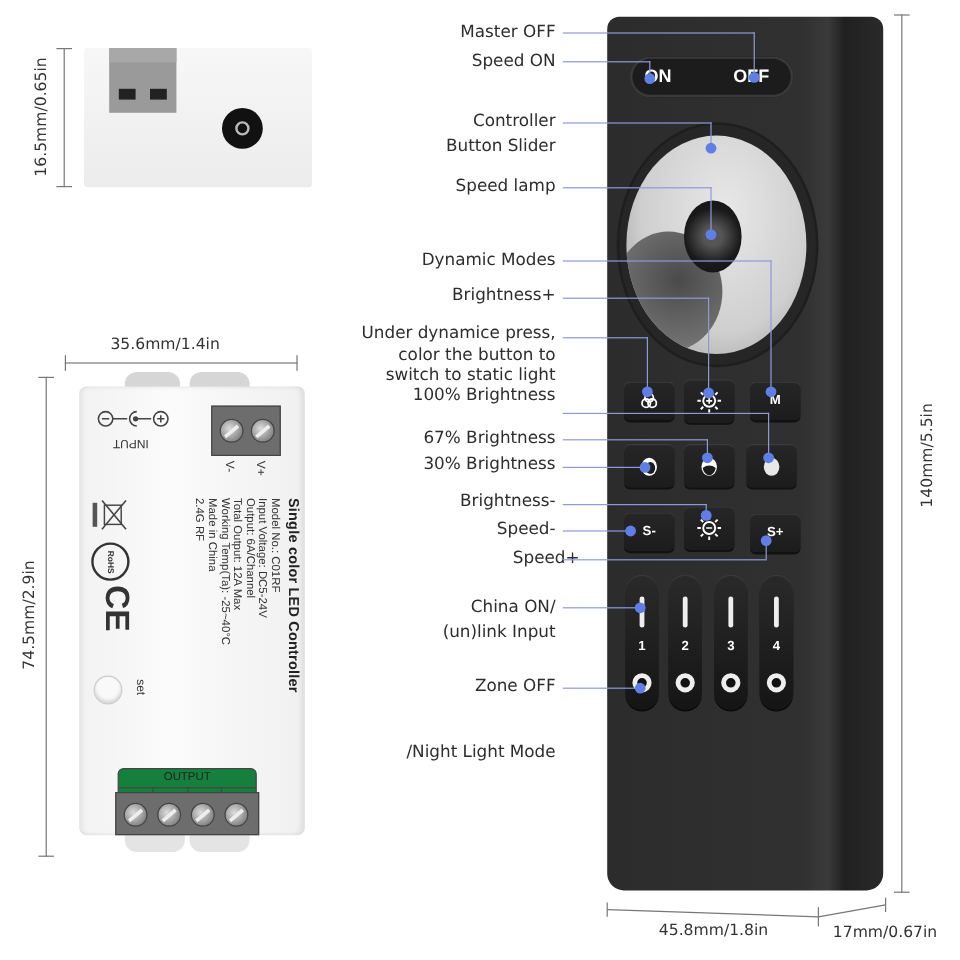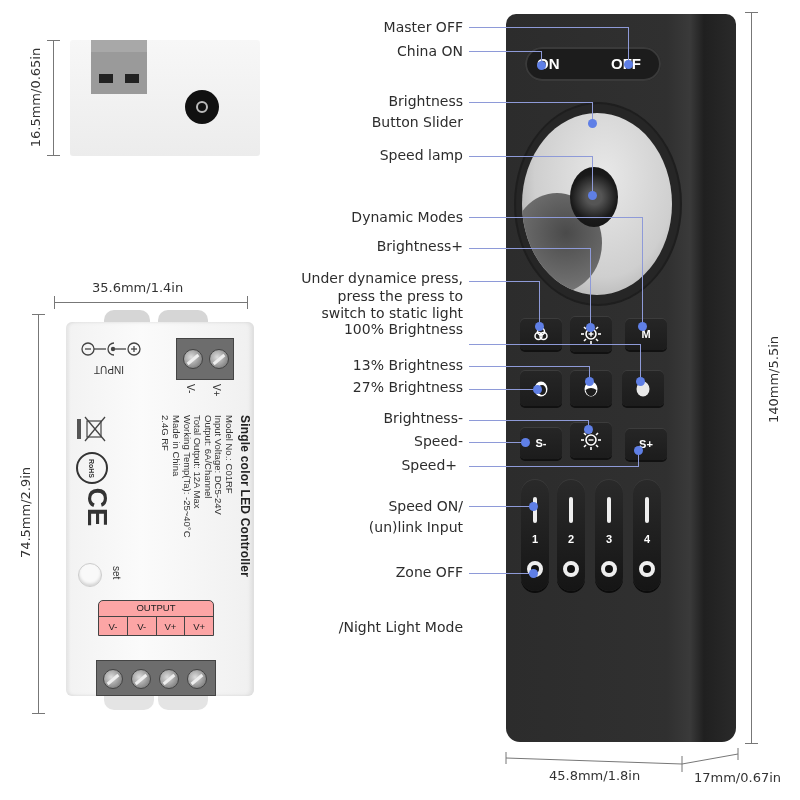--- a/index.html
+++ b/index.html
@@ -72,22 +72,22 @@
     font-family: "Liberation Sans", sans-serif; font-weight: bold; color: #333;
   }
   .rohs span { transform: rotate(90deg); display: block; }
   .ce { position: absolute; left: 78px; top: 491px; font-size: 28px; font-weight: bold; color: #333; transform: rotate(90deg); transform-origin: center; font-family: "Liberation Sans", sans-serif; }
   .set-btn {
     position: absolute; left: 78px; top: 563px; width: 24px; height: 24px; border-radius: 50%;
     background: #f9f9f9; border: 1px solid #ccc; box-shadow: inset 0 -2px 3px rgba(0,0,0,0.15);
   }
 
   .out-box {
-    position: absolute; left: 98px; top: 600px; width: 116px; height: 36px;
-    border: 1.5px solid #444; border-radius: 5px 5px 0 0; background: #fca5a5;
+    position: absolute; left: 98px; top: 640px; width: 116px; height: 24px;
+    border: 1.5px solid #444; border-radius: 5px 5px 0 0; background: #15803d;
   }
   .out-title { position: absolute; left: 0; top: 1px; width: 100%; text-align: center; font-size: 9.5px; font-family: "Liberation Sans", sans-serif; color: #222; }
   .out-cells { position: absolute; left: 0; top: 15px; width: 100%; height: 19px; display: flex; border-top: 1.5px solid #444; }
   .out-cell { flex: 1; text-align: center; font-size: 9.5px; line-height: 19px; border-right: 1.5px solid #444; font-family: "Liberation Sans", sans-serif; color: #222; }
   .out-cell:last-child { border-right: none; }
   .out-term {
     position: absolute; left: 96px; top: 660px; width: 120px; height: 36px;
     background: #6d6d6d; border: 1px solid #444;
   }
 
@@ -350,26 +350,26 @@
   <line x1="238" y1="0" x2="238" y2="12" stroke="#777"></line>
 </svg>
 <div class="dim-text" style="left:549px;top:768px">45.8mm/1.8in</div>
 <div class="dim-text" style="left:694px;top:770px">17mm/0.67in</div>
 
 <div class="callout" style="right:337px;top:19px">Master OFF</div>
 <div class="lead" style="left:469px;top:27px;width:160px;height:1px"></div>
 <div class="lead" style="left:628px;top:27px;width:1px;height:36px"></div>
 <div class="dot" style="left:624px;top:60px"></div>
 
-<div class="callout" style="right:337px;top:43px">China ON</div>
+<div class="callout" style="right:337px;top:43px">Speed ON</div>
 <div class="lead" style="left:469px;top:51px;width:73px;height:1px"></div>
 <div class="lead" style="left:541px;top:51px;width:1px;height:12px"></div>
 <div class="dot" style="left:537px;top:61px"></div>
 
-<div class="callout" style="right:337px;top:93px">Brightness</div>
+<div class="callout" style="right:337px;top:93px">Controller</div>
 <div class="callout" style="right:337px;top:114px">Button Slider</div>
 <div class="lead" style="left:469px;top:102px;width:124px;height:1px"></div>
 <div class="lead" style="left:592px;top:102px;width:1px;height:20px"></div>
 <div class="dot" style="left:588px;top:119px"></div>
 
 <div class="callout" style="right:337px;top:147px">Speed lamp</div>
 <div class="lead" style="left:469px;top:156px;width:124px;height:1px"></div>
 <div class="lead" style="left:592px;top:156px;width:1px;height:38px"></div>
 <div class="dot" style="left:588px;top:191px"></div>
 
@@ -377,55 +377,55 @@
 <div class="lead" style="left:469px;top:217px;width:174px;height:1px"></div>
 <div class="lead" style="left:642px;top:217px;width:1px;height:108px"></div>
 <div class="dot" style="left:638px;top:322px"></div>
 
 <div class="callout" style="right:337px;top:238px">Brightness+</div>
 <div class="lead" style="left:469px;top:248px;width:122px;height:1px"></div>
 <div class="lead" style="left:590px;top:248px;width:1px;height:78px"></div>
 <div class="dot" style="left:586px;top:323px"></div>
 
 <div class="callout" style="right:337px;top:270px">Under dynamice press,</div>
-<div class="callout" style="right:337px;top:288px">press the press to</div>
+<div class="callout" style="right:337px;top:288px">color the button to</div>
 <div class="callout" style="right:337px;top:305px">switch to static light</div>
 <div class="lead" style="left:469px;top:281px;width:71px;height:1px"></div>
 <div class="lead" style="left:539px;top:281px;width:1px;height:44px"></div>
 <div class="dot" style="left:535px;top:322px"></div>
 
 <div class="callout" style="right:337px;top:321px">100% Brightness</div>
 <div class="lead" style="left:469px;top:344px;width:172px;height:1px"></div>
 <div class="lead" style="left:640px;top:344px;width:1px;height:36px"></div>
 <div class="dot" style="left:636px;top:377px"></div>
 
-<div class="callout" style="right:337px;top:357px">13% Brightness</div>
+<div class="callout" style="right:337px;top:357px">67% Brightness</div>
 <div class="lead" style="left:469px;top:366px;width:121px;height:1px"></div>
 <div class="lead" style="left:589px;top:366px;width:1px;height:14px"></div>
 <div class="dot" style="left:585px;top:377px"></div>
 
-<div class="callout" style="right:337px;top:379px">27% Brightness</div>
+<div class="callout" style="right:337px;top:379px">30% Brightness</div>
 <div class="lead" style="left:469px;top:389px;width:67px;height:1px"></div>
 <div class="dot" style="left:533px;top:385px"></div>
 
 <div class="callout" style="right:337px;top:410px">Brightness-</div>
 <div class="lead" style="left:469px;top:420px;width:120px;height:1px"></div>
 <div class="lead" style="left:588px;top:420px;width:1px;height:8px"></div>
 <div class="dot" style="left:584px;top:425px"></div>
 
 <div class="callout" style="right:337px;top:433px">Speed-</div>
 <div class="lead" style="left:469px;top:442px;width:55px;height:1px"></div>
 <div class="dot" style="left:521px;top:438px"></div>
 
-<div class="callout" style="right:343px;top:457px">Speed+</div>
+<div class="callout" style="right:317px;top:457px">Speed+</div>
 <div class="lead" style="left:469px;top:466px;width:170px;height:1px"></div>
 <div class="lead" style="left:638px;top:452px;width:1px;height:14px"></div>
 <div class="dot" style="left:634px;top:446px"></div>
 
-<div class="callout" style="right:337px;top:498px">Speed ON/</div>
+<div class="callout" style="right:337px;top:498px">China ON/</div>
 <div class="callout" style="right:337px;top:519px">(un)link Input</div>
 <div class="lead" style="left:469px;top:506px;width:64px;height:1px"></div>
 <div class="dot" style="left:529px;top:502px"></div>
 
 <div class="callout" style="right:337px;top:564px">Zone OFF</div>
 <div class="callout" style="right:337px;top:619px">/Night Light Mode</div>
 <div class="lead" style="left:469px;top:573px;width:64px;height:1px"></div>
 <div class="dot" style="left:529px;top:569px"></div>
 
 </body></html>

